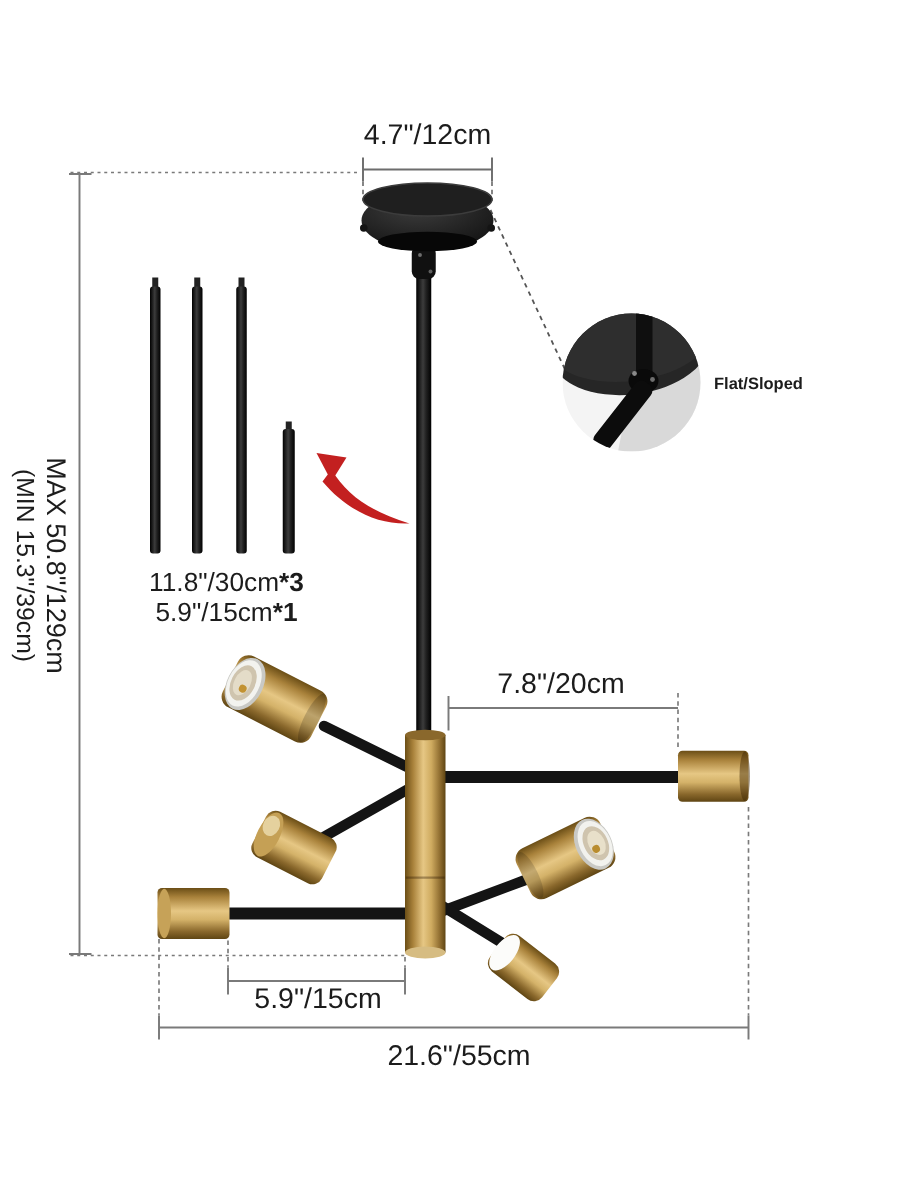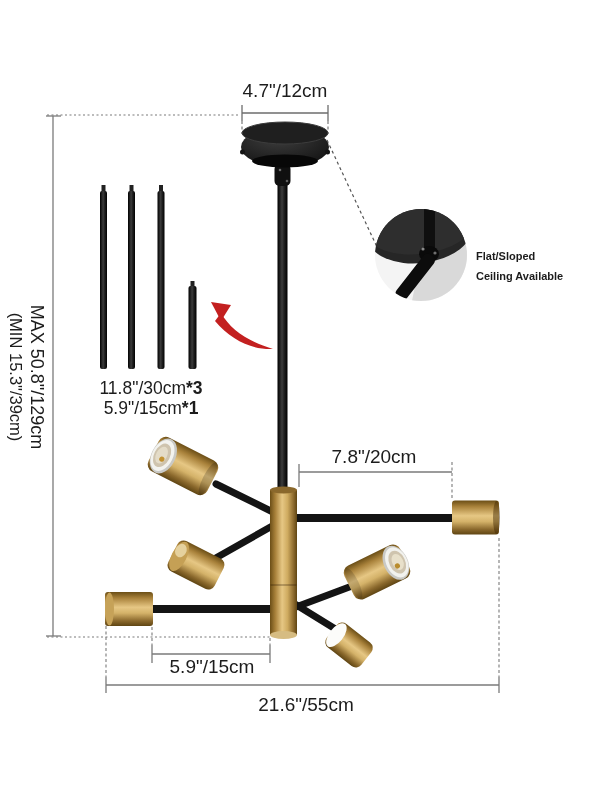--- a/index.html
+++ b/index.html
@@ -216,21 +216,20 @@
   <div class="l2">(MIN 15.3"/39cm)</div>
 </div>
 
 <div class="rodkit">
   <div><span>11.8"/30cm</span><b>*3</b></div>
   <div><span>5.9"/15cm</span><b>*1</b></div>
 </div>
 
 <div class="callout">
   <div>Flat/Sloped</div>
-  <div>Ceiling Available</div>
 </div>
 
 <div class="lbl ctr" style="left:374px;top:446px;">7.8"/20cm</div>
 
 <div class="lbl ctr" style="left:212px;top:656px;">5.9"/15cm</div>
 
 <div class="lbl ctr" style="left:306px;top:694px;">21.6"/55cm</div>
 
 </div>
 

